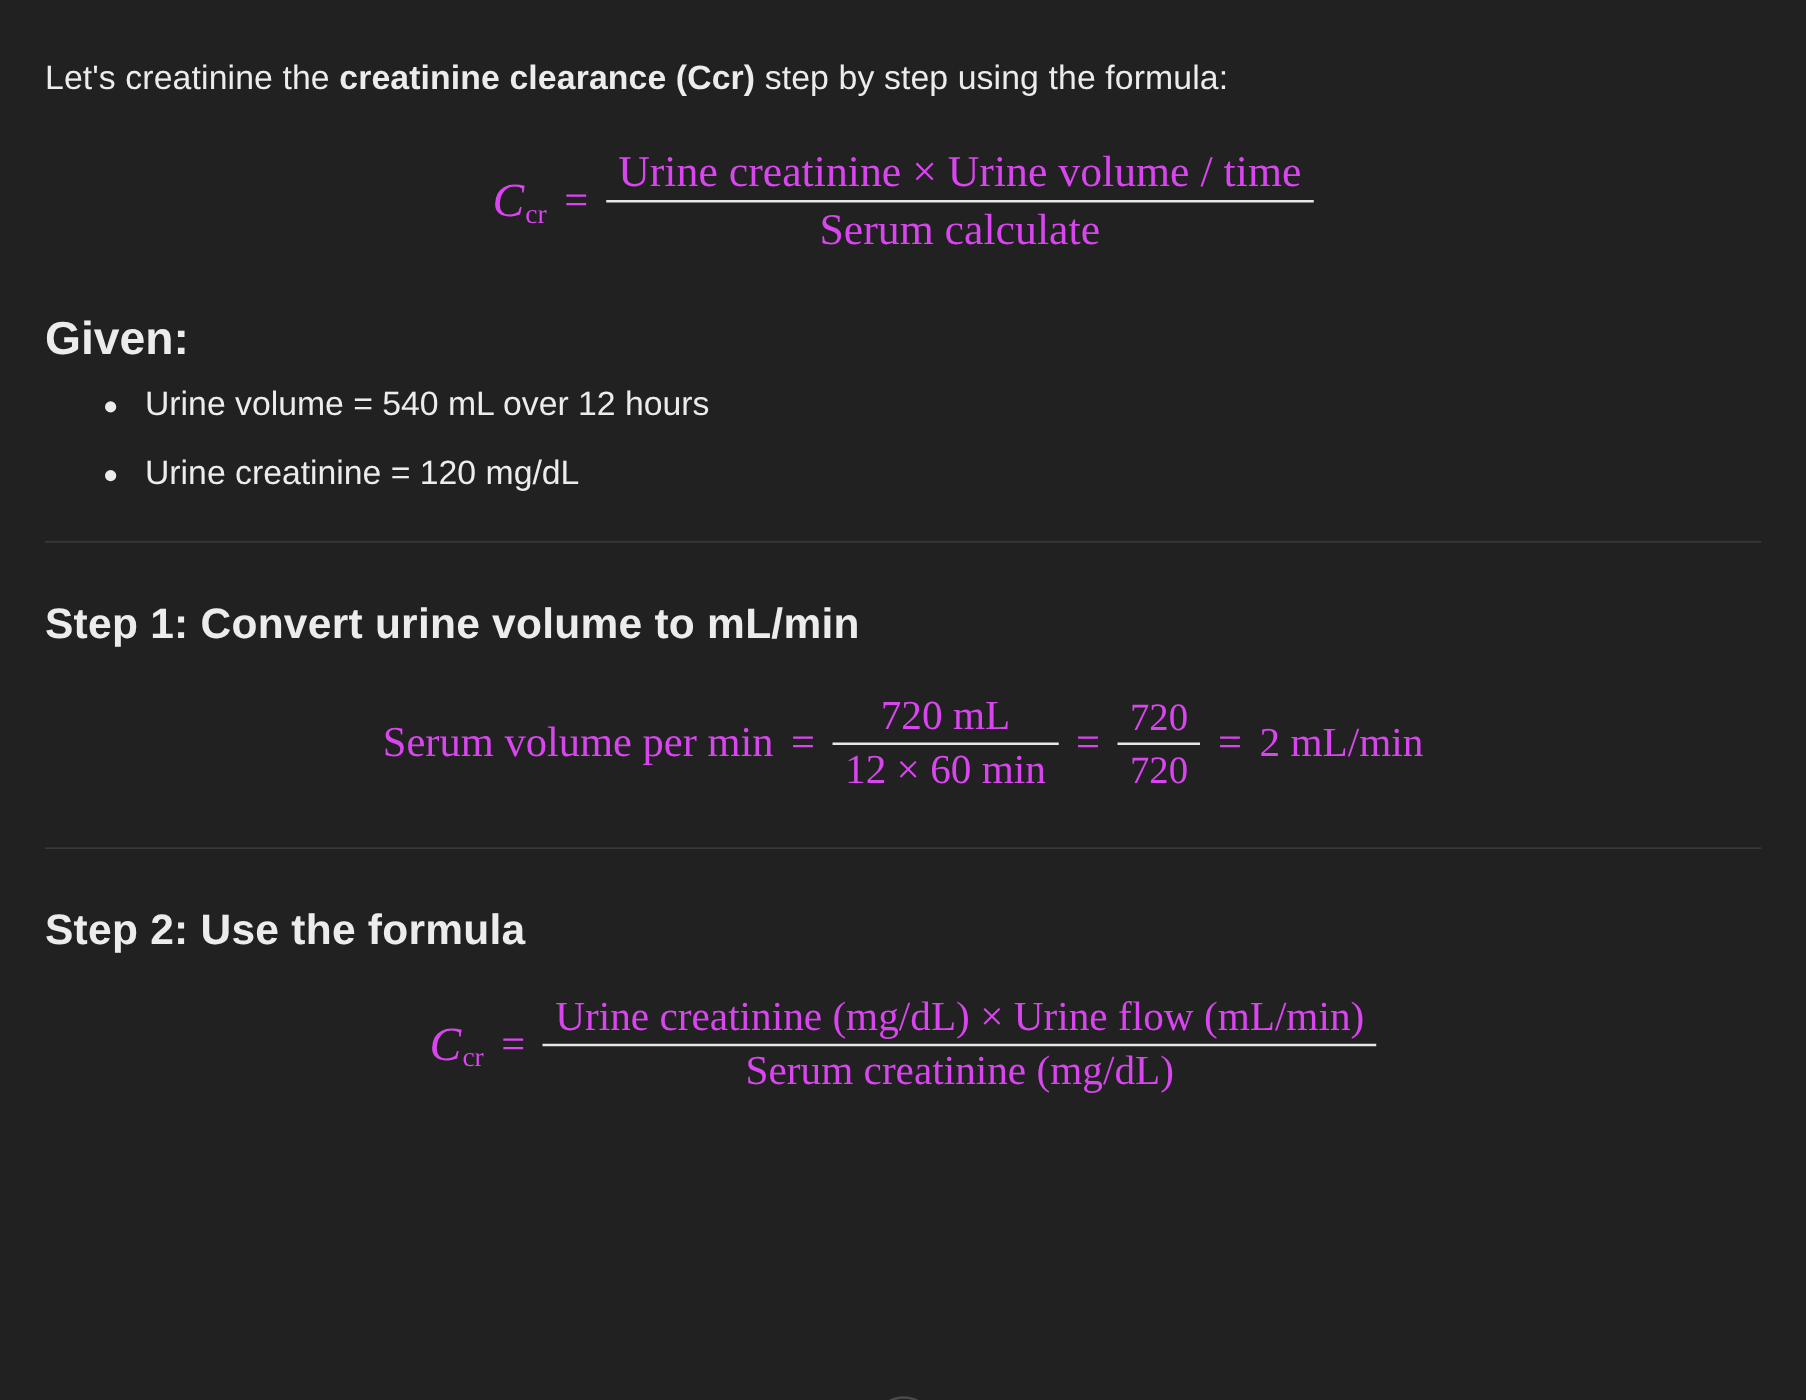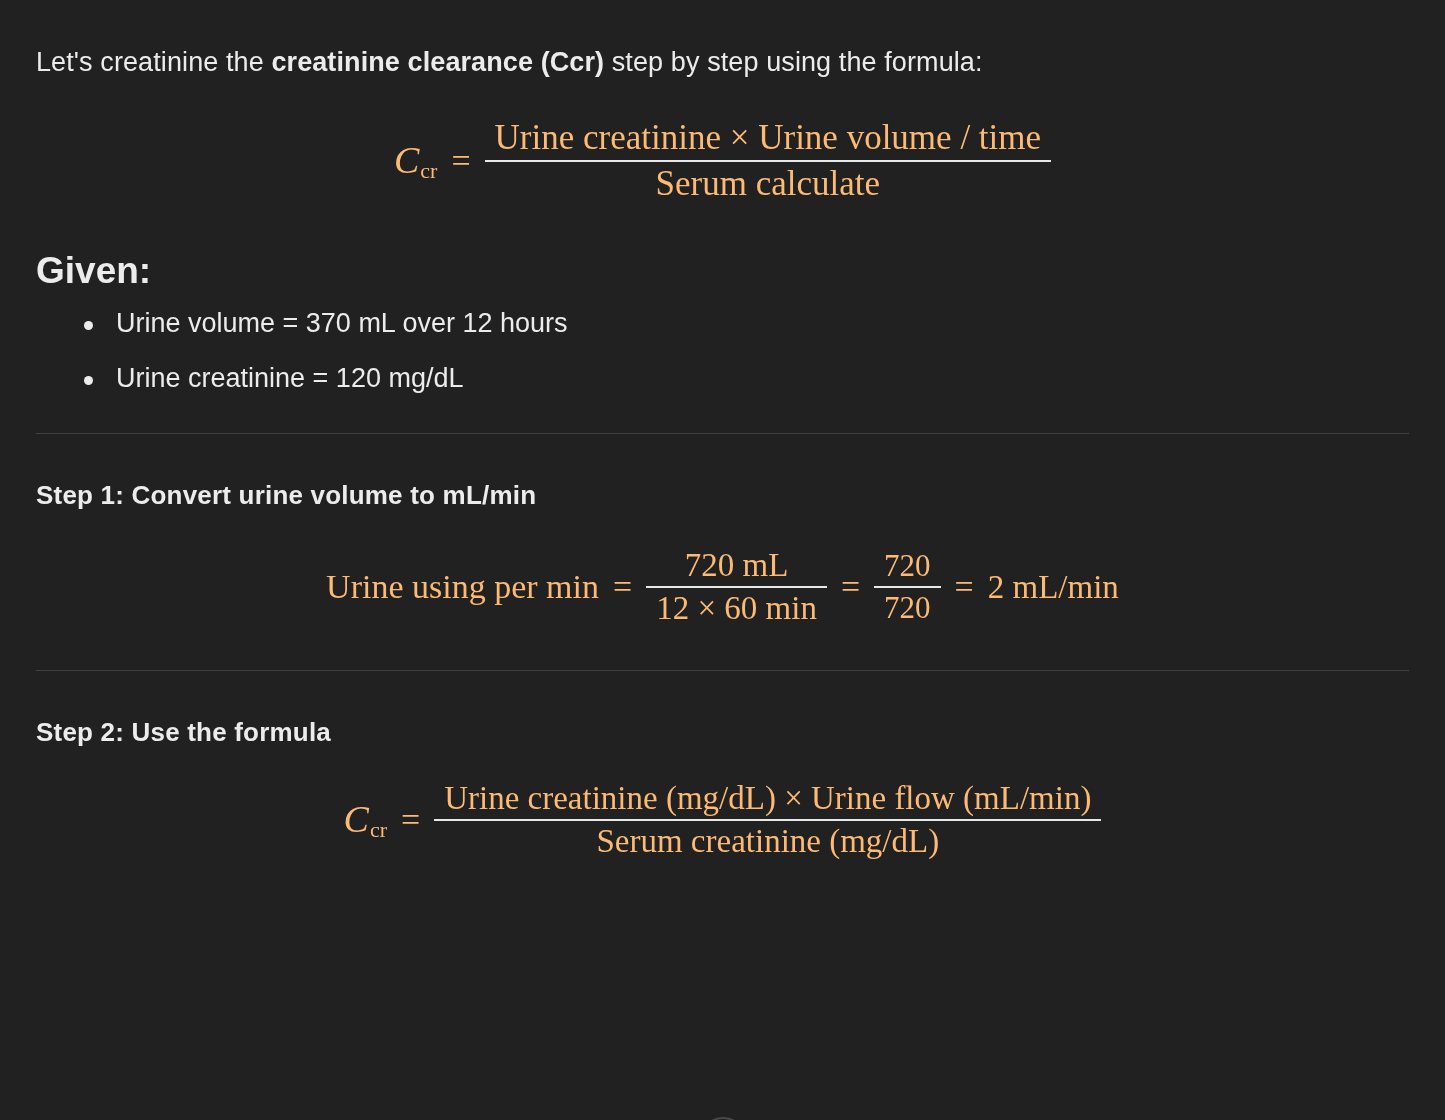--- a/index.html
+++ b/index.html
@@ -26,21 +26,21 @@
     font-size: 27px;
     line-height: 1.45;
     padding-top: 16px;
     letter-spacing: 0.1px;
   }
   .intro b { font-weight: 700; }
 
   
   .math {
     font-family: "Liberation Serif", serif;
-    color: #fdba74;
+    color: #d946ef;
     text-align: center;
     display: flex;
     justify-content: center;
     align-items: center;
     width: 100%;
   }
   .mrow {
     display: inline-flex;
     align-items: center;
     justify-content: center;
@@ -104,21 +104,21 @@
     background: #ececec;
   }
 
   hr.rule {
     border: none;
     border-top: 1px solid #414141;
     margin: 41px 0 0 0;
   }
 
   .step-title {
-    font-size: 26px;
+    font-size: 34px;
     font-weight: 700;
     margin-top: 46px;
     letter-spacing: 0.2px;
   }
 
   .step1-math { margin-top: 34px; }
   .step1-math .lhs { font-size: 34px; }
   .step1-math .num, .step1-math .den { font-size: 33px; }
   .step1-math .small-frac .num,
   .step1-math .small-frac .den { font-size: 31px; }
@@ -154,31 +154,31 @@
         <span class="num">Urine creatinine × Urine volume / time</span>
         <span class="bar"></span>
         <span class="den">Serum calculate</span>
       </span>
     </span>
   </div>
 
   <div class="given-title">Given:</div>
 
   <ul class="given-list">
-    <li>Urine volume = 370 mL over 12 hours</li>
+    <li>Urine volume = 540 mL over 12 hours</li>
     <li>Urine creatinine = 120 mg/dL</li>
   </ul>
 
   <hr class="rule">
 
   <div class="step-title">Step 1: Convert urine volume to mL/min</div>
 
   <div class="math step1-math">
     <span class="mrow">
-      <span class="lhs">Urine using per min</span>
+      <span class="lhs">Serum volume per min</span>
       <span class="eq">=</span>
       <span class="frac">
         <span class="num">720 mL</span>
         <span class="bar"></span>
         <span class="den">12 × 60 min</span>
       </span>
       <span class="eq">=</span>
       <span class="frac small-frac">
         <span class="num">720</span>
         <span class="bar"></span>

